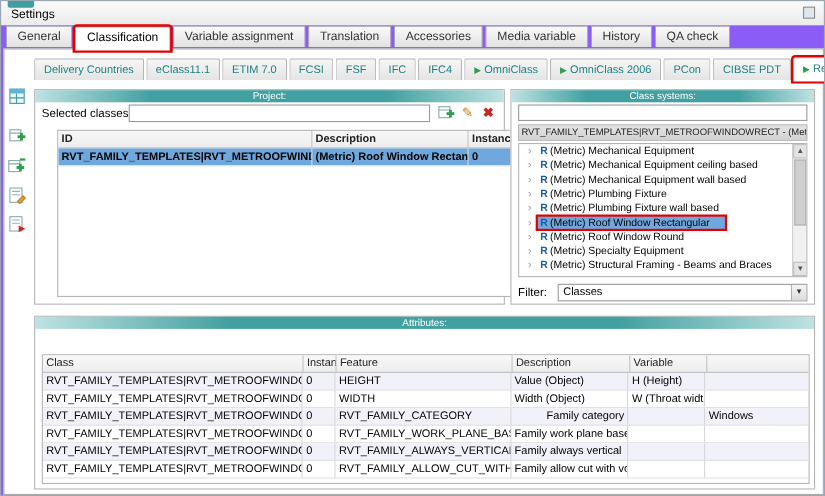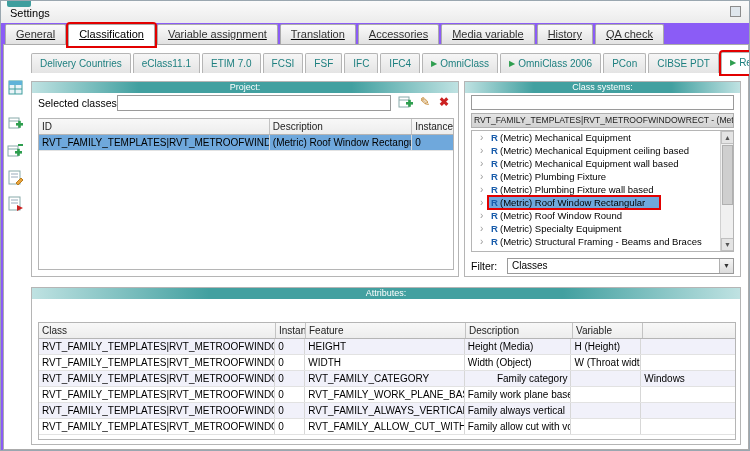--- a/index.html
+++ b/index.html
@@ -8,21 +8,21 @@
   .window {
     position:relative; width:750px; height:451px; background:#8b5cf6;
     border:1px solid #9aa7b0; overflow:hidden;
   }
   
   .titlebar { position:absolute; left:0; top:0; width:100%; height:22px; background:linear-gradient(#fbfbfb,#ebebeb); }
   .toptab { position:absolute; left:6px; top:0; width:24px; height:6px; background:#3f9e9e; border-radius:0 0 2px 2px; }
   .title { position:absolute; left:9px; top:6px; font-size:11px; color:#000; }
   .winbtn { position:absolute; right:8px; top:5px; width:11px; height:11px; border:1px solid #8c8c8c; background:#dfe6ec; }
   
-  .tabrow1 { position:absolute; left:4px; top:22px; display:flex; align-items:center; height:22px; z-index:5;text-decoration:underline; }
+  .tabrow1 { position:absolute; left:4px; top:22px; display:flex; align-items:flex-start; height:22px; z-index:5; }
   .tab1 { font-size:11px; color:#333; background:linear-gradient(#fafafa,#e2e2e2); border:1px solid #ababab; border-bottom:none;
           padding:3px 10px 4px 10px; margin-right:2px; border-radius:2px 2px 0 0; white-space:nowrap; cursor:default; }
   .tab1.active { background:#fff; color:#000; padding-bottom:6px; position:relative; top:1px; }
   .annotated { box-shadow:0 0 0 2px #e20000; }
   .mainpanel { position:absolute; left:2px; top:43px; width:746px; height:406px; background:#fff; border:1px solid #ababab; }
   .tabrow2 { position:absolute; left:30px; top:51px; display:flex; align-items:flex-end; height:21px; z-index:5; }
   .tab2 { font-size:10px; color:#1d7f7f; background:linear-gradient(#f6f6f6,#e4e4e4); border:1px solid #b5b5b5; border-bottom:none;
           padding:4px 8px; margin-right:2px; border-radius:2px 2px 0 0; white-space:nowrap; display:flex; align-items:center; gap:3px; cursor:default; }
   .tab2.active { background:#fff; position:relative; top:1px; padding-bottom:6px; }
   .arr { color:#2e9e4f; font-size:8px; line-height:1; }
@@ -173,21 +173,21 @@
       <svg width="16" height="16">
           <rect x="1" y="3" width="10" height="10" fill="#fff" stroke="#8aa"></rect>
           <line x1="1" y1="6" x2="11" y2="6" stroke="#8aa"></line>
           <rect x="8" y="8" width="7" height="2.6" fill="#2e9e4f"></rect>
           <rect x="10.2" y="5.8" width="2.6" height="7" fill="#2e9e4f"></rect>
         </svg>
     </div>
     <div class="acticon" style="left:385px; color:#b9730f;">✎</div>
     <div class="acticon" style="left:404px; color:#cc2222; font-weight:bold;">✖</div>
 
-    <div class="grid" style="left:6px; top:36px; width:416px; height:152px;">
+    <div class="grid" style="left:20px; top:36px; width:416px; height:152px;font-weight:bold;">
       <div class="ghrow">
         <div class="gc" style="width:232px;">ID</div>
         <div class="gc" style="width:143px;">Description</div>
         <div class="gc" style="width:41px; border-right:none;">Instance</div>
       </div>
       <div class="grow rowsel">
         <div class="gc" style="width:232px;">RVT_FAMILY_TEMPLATES|RVT_METROOFWINDOWRECT</div>
         <div class="gc" style="width:143px;">(Metric) Roof Window Rectangular</div>
         <div class="gc" style="width:41px; border-right:none;">0</div>
       </div>
@@ -269,21 +269,21 @@
         <div class="gc" style="width:237px;">Class</div>
         <div class="gc" style="width:30px;">Instance</div>
         <div class="gc" style="width:160px;">Feature</div>
         <div class="gc" style="width:107px;">Description</div>
         <div class="gc" style="width:70px;">Variable</div>
       </div>
       <div class="grow stripe">
         <div class="gc" style="width:237px;">RVT_FAMILY_TEMPLATES|RVT_METROOFWINDOWRECT</div>
         <div class="gc" style="width:30px;">0</div>
         <div class="gc" style="width:160px;">HEIGHT</div>
-        <div class="gc" style="width:107px;">Height (Media)</div>
+        <div class="gc" style="width:107px;">Value (Object)</div>
         <div class="gc" style="width:70px;">H (Height)</div>
         <div class="gc" style="width:94px; border-right:none;"></div>
       </div>
       <div class="grow">
         <div class="gc" style="width:237px;">RVT_FAMILY_TEMPLATES|RVT_METROOFWINDOWRECT</div>
         <div class="gc" style="width:30px;">0</div>
         <div class="gc" style="width:160px;">WIDTH</div>
         <div class="gc" style="width:107px;">Width (Object)</div>
         <div class="gc" style="width:70px;">W (Throat width)</div>
         <div class="gc" style="width:94px; border-right:none;"></div>

